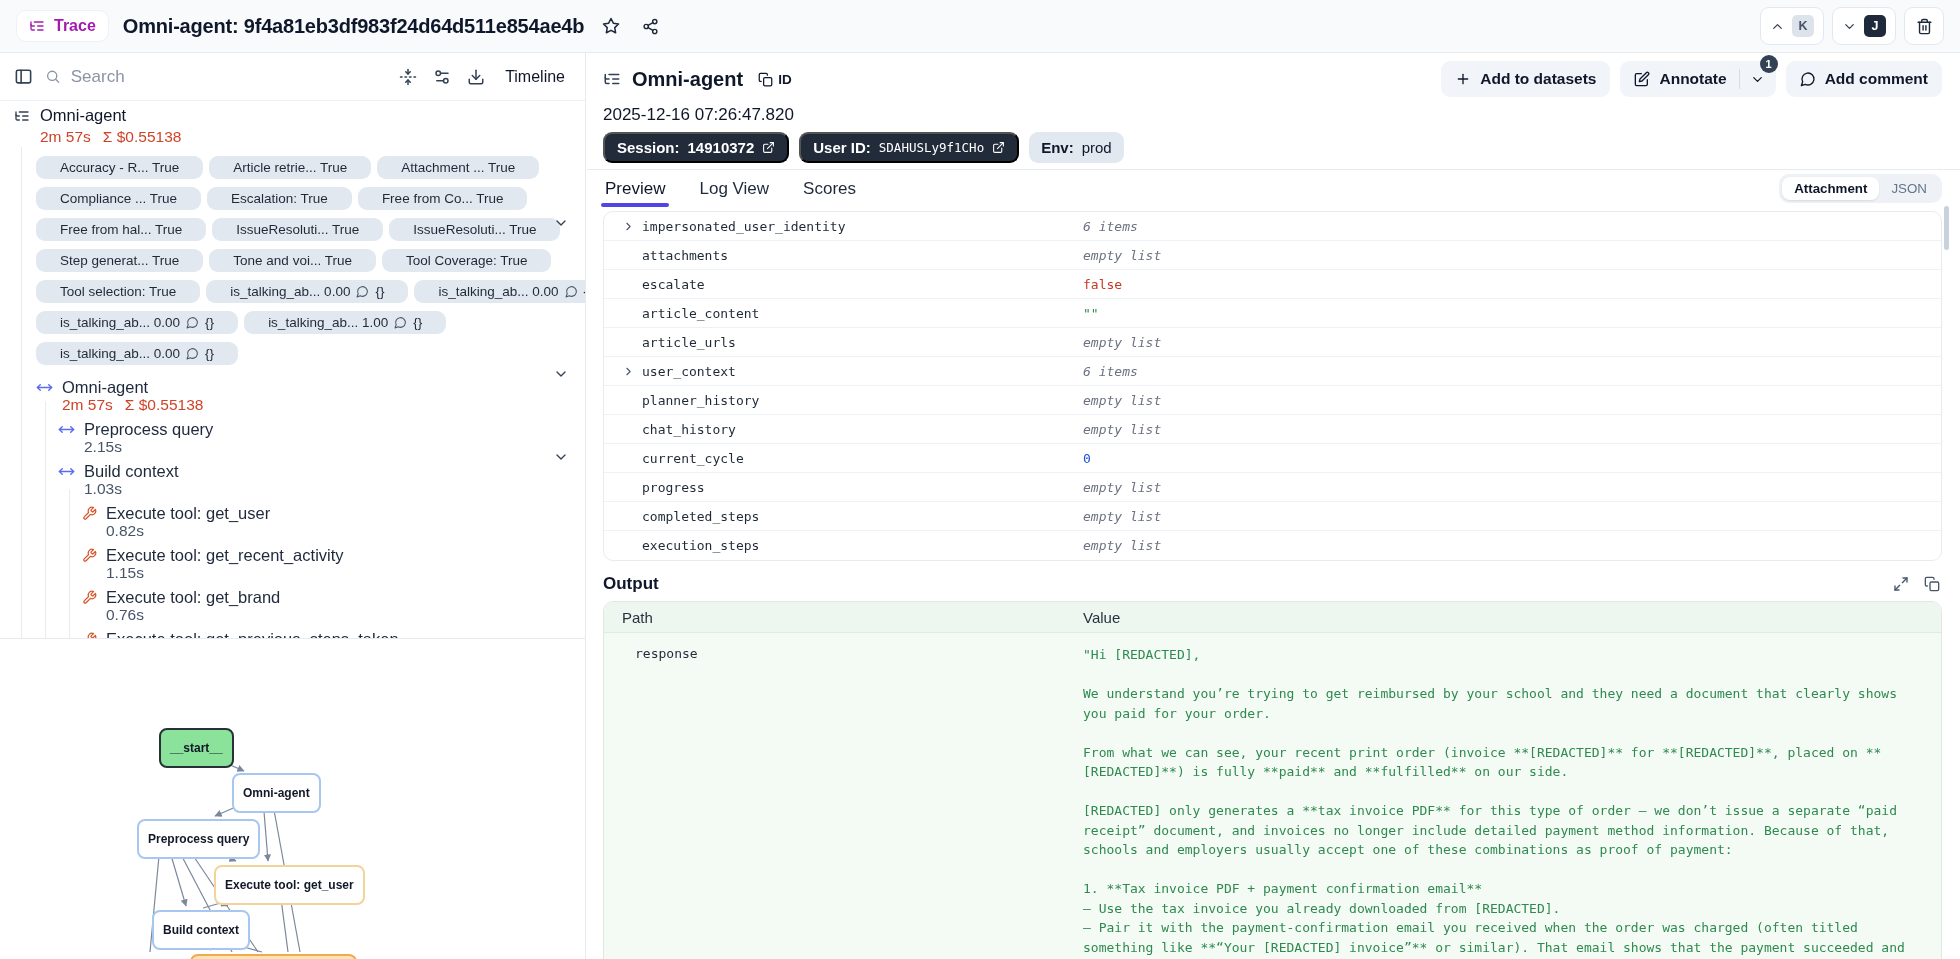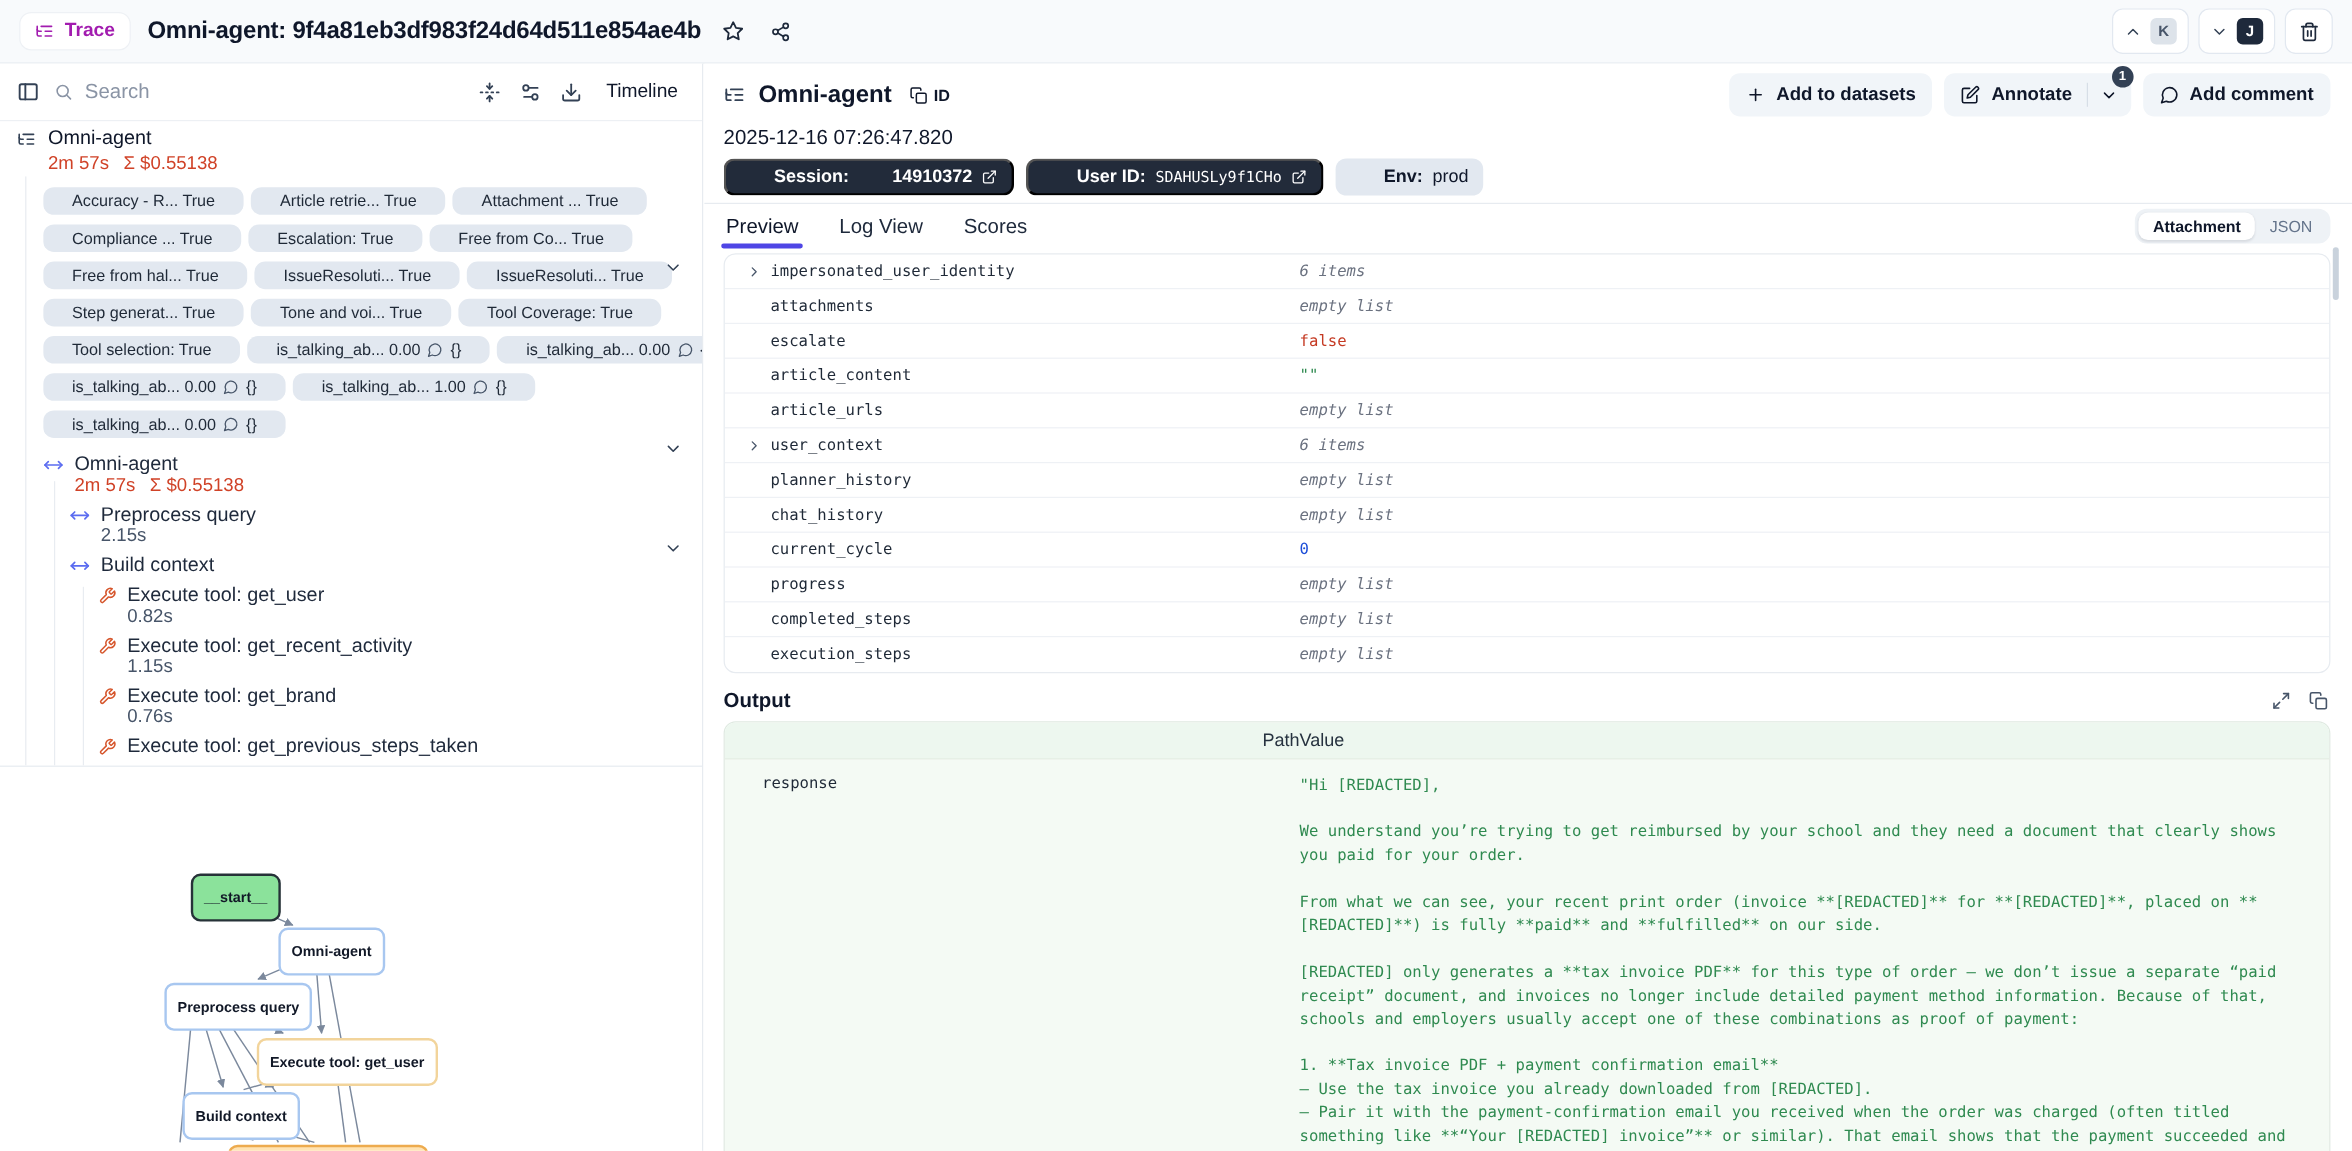--- a/index.html
+++ b/index.html
@@ -84,21 +84,21 @@
   .annotate-caret { width:36px; height:100%; display:grid; place-items:center; background:none; border:none;
     color:#0f172a; cursor:pointer; }
   .annotate-count { position:absolute; top:-6px; right:-2px; min-width:18px; height:18px; border-radius:9px;
     background:#334155; color:#fff; font-size:11px; font-weight:700; display:grid; place-items:center; padding:0 4px; }
   .timestamp { margin-top:8px; padding:0 16px; font-size:17px; color:#0f172a; line-height:20px; }
   .pills { margin-top:7px; padding:0 16px; display:flex; gap:10px; }
   .pill { height:31px; border-radius:9px; display:inline-flex; align-items:center; gap:8px; padding:0 12px;
     font-size:15px; cursor:pointer; }
   .pill.dark { background:#222b3a; color:#fff; }
   .pill.light { background:#e2e8f0; color:#0f172a; }
-  .pill b { font-weight:700;margin-left:28px; }
+  .pill b { font-weight:700; }
   .pill .mono-sm { font-size:12.5px; font-family:"DejaVu Sans Mono","Liberation Mono",monospace; }
   .header-divider { margin-top:6px; border-bottom:1px solid #e7ebf0; }
   .tabs-row { display:flex; align-items:center; height:37px; padding:0 18px 0 16px;justify-content:flex-end; }
   .tab { position:relative; margin-right:30px; font-size:17px; color:#1e293b; background:none; border:none;
     cursor:pointer; font-family:inherit; height:100%; padding:0 2px; }
   .tab.active { color:#0f172a; font-weight:500; }
   .tab.active::after { content:""; position:absolute; left:-2px; right:-2px; bottom:0; height:4px;
     background:#4f46e5; border-radius:2px; }
   .fmt-toggle { margin-left:auto; display:flex; background:#eef2f6; border-radius:10px; padding:3px; font-size:15px; }
   .fmt-seg { border:none; background:none; padding:4px 12px; color:#64748b; font-weight:500; cursor:pointer;
@@ -117,21 +117,21 @@
   .pval.bool { color:#c53a23; }
   .pval.str { color:#2f8a50; }
   .pval.num { color:#1d4ed8; }
 
   .output-head { display:flex; align-items:center; margin:12px 2px 6px 0; height:22px; }
   .output-title { font-size:17px; font-weight:600; color:#0f172a; }
   .oh-icons { margin-left:auto; display:flex; gap:15px; color:#475569; }
   .oh-icons button { background:none; border:none; color:inherit; cursor:pointer; }
   .otable { border:1px solid #dfe9e1; border-radius:10px; overflow:hidden; }
   .ohead { display:flex; align-items:center; height:31px; background:#edf7ef; border-bottom:1px solid #e1ecdf;
-    font-size:15px; color:#26323f;text-align:right; }
+    font-size:15px; color:#26323f; }
   .ohead .oc1 { width:479px; flex:none; padding-left:18px; }
   .obody { display:flex; background:#f4faf4; min-height:400px; }
   .opath { width:479px; flex:none; padding:13px 0 0 31px; font-family:"DejaVu Sans Mono","Liberation Mono",monospace;
     font-size:13px; color:#1f2937; }
   .ovalue { flex:1; padding:12px 16px 24px 0; font-family:"DejaVu Sans Mono","Liberation Mono",monospace;
     font-size:13px; line-height:19.5px; color:#2f8a50; white-space:pre-wrap; }
   .scroll-thumb { position:absolute; top:153px; right:11px; width:5px; height:44px; background:#c9d2dc; border-radius:3px; }
 </style>
 </head>
 <body>
@@ -371,20 +371,23 @@
           </div>
         </div>
         <div class="tree-item lvl-2">
           <div class="ti-head">
             <svg class="ic span-ic" width="17" height="17" viewBox="0 0 24 24">
               <path d="m18 8 4 4-4 4"></path>
               <path d="M2 12h20"></path>
               <path d="m6 8-4 4 4 4"></path>
             </svg>
             <span>Build context</span>
+          </div>
+          <div class="ti-meta">
+            <span>1.03s</span>
           </div>
         </div>
         <div class="tree-item lvl-3">
           <div class="ti-head">
             <svg class="ic tool-ic" width="15" height="15" viewBox="0 0 24 24">
               <path d="M14.7 6.3a1 1 0 0 0 0 1.4l1.6 1.6a1 1 0 0 0 1.4 0l3.77-3.77a6 6 0 0 1-7.94 7.94l-6.91 6.91a2.12 2.12 0 0 1-3-3l6.91-6.91a6 6 0 0 1 7.94-7.94l-3.76 3.76z"></path>
             </svg>
             <span>Execute tool: get_user</span>
           </div>
           <div class="ti-meta">

